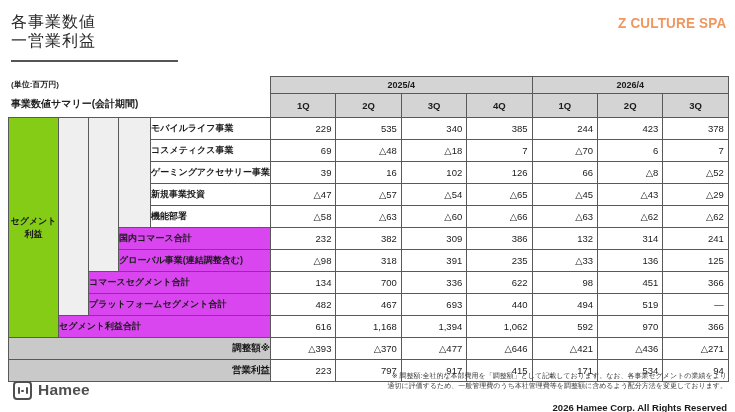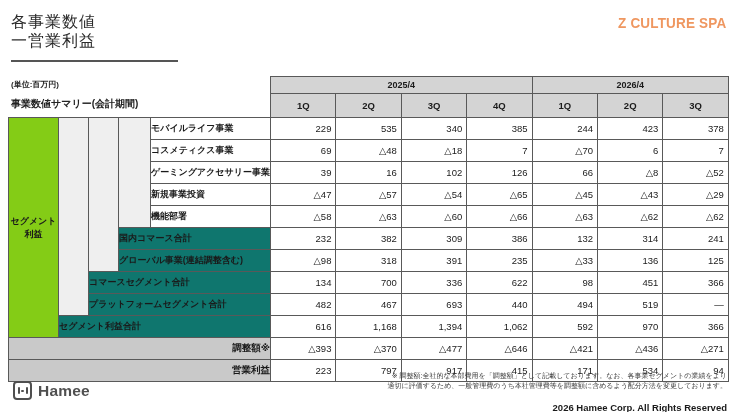--- a/index.html
+++ b/index.html
@@ -25,31 +25,31 @@
         white-space:nowrap;height:21px;}
   .t td.spacer{border:none;background:transparent;}
   .t thead tr:first-child td{height:16px;margin-top:17px;}
   .t thead tr:last-child td{height:23px;margin-left:16px;}
   .t td.year{background:#D4D4D4;text-align:center;font-weight:700;font-size:9px;}
   .t td.q{background:#D4D4D4;text-align:center;font-weight:700;font-size:9.5px;}
   .t td.seg{background:#84cc16;text-align:center;font-weight:700;font-size:9px;line-height:13px;}
   .t td.stair{background:#EFEFEF;}
   .t td.lbl{font-weight:700;text-align:left;}
   .t td.lbl-white{background:#ffffff;}
-  .t td.lbl-gray{background:#0f766e;margin-top:43px;}
+  .t td.lbl-gray{background:#d946ef;margin-top:43px;}
   .t td.sum{background:#C9C9C9;text-align:right;font-weight:700;font-size:9.5px;}
   .t td.val{background:#ffffff;text-align:right;padding-right:4px;font-size:9.5px;}
 
   
   .note{position:absolute;right:8px;top:371px;font-size:7px;line-height:1.45;
         text-align:right;color:#3a3a3a;white-space:nowrap;}
   .copyright-row{position:absolute;right:8px;top:402px;display:flex;align-items:center;
         gap:5px;font-size:9.5px;font-weight:700;color:#1a1a1a;flex-direction:column;}
   .copyright-divider{width:1px;height:11px;background:#8a8a8a;}
-  .hamee{position:absolute;left:13px;top:381px;display:flex;align-items:center;gap:6px;}
+  .hamee{position:absolute;left:13px;top:381px;display:flex;align-items:flex-start;gap:6px;}
   .hamee-icon{width:15px;height:15px;border:2.2px solid #4f4f4f;border-radius:4px;
         display:flex;align-items:center;justify-content:center;gap:1.5px;}
   .hamee-icon .bar{width:2px;height:7px;background:#4f4f4f;border-radius:1px;}
   .hamee-icon .dash{width:3px;height:2px;background:#4f4f4f;border-radius:1px;}
   .hamee-text{font-size:15.5px;font-weight:700;color:#4f4f4f;letter-spacing:0.2px;}
 </style>
 </head>
 <body>
 
 <div id="page">

